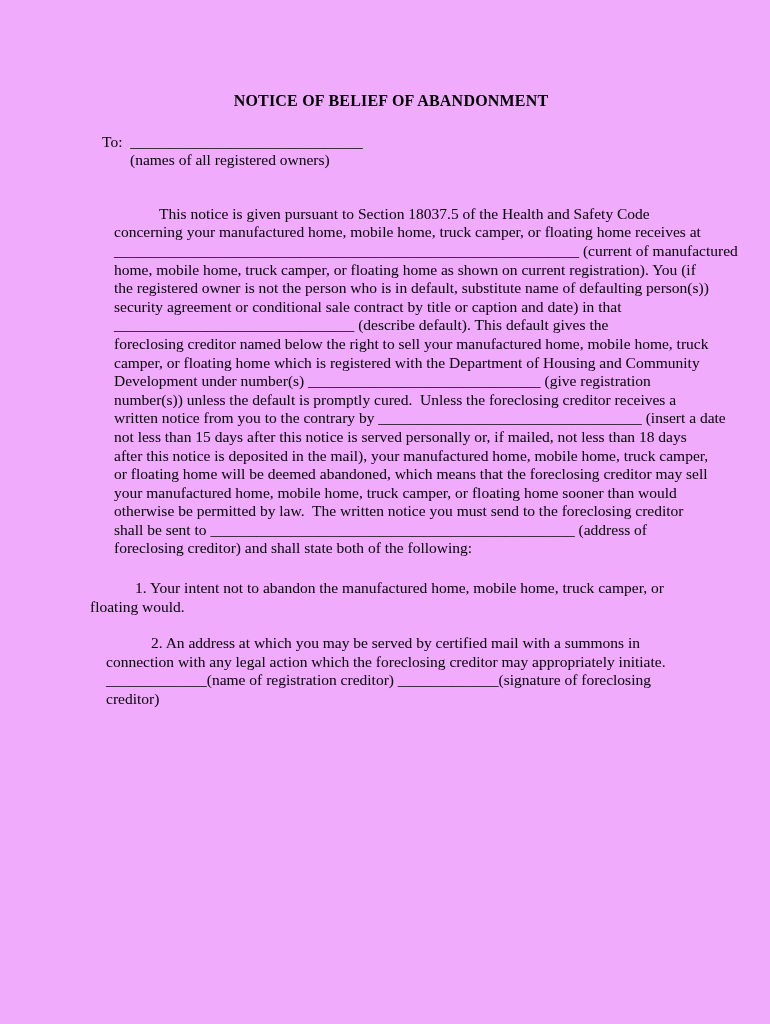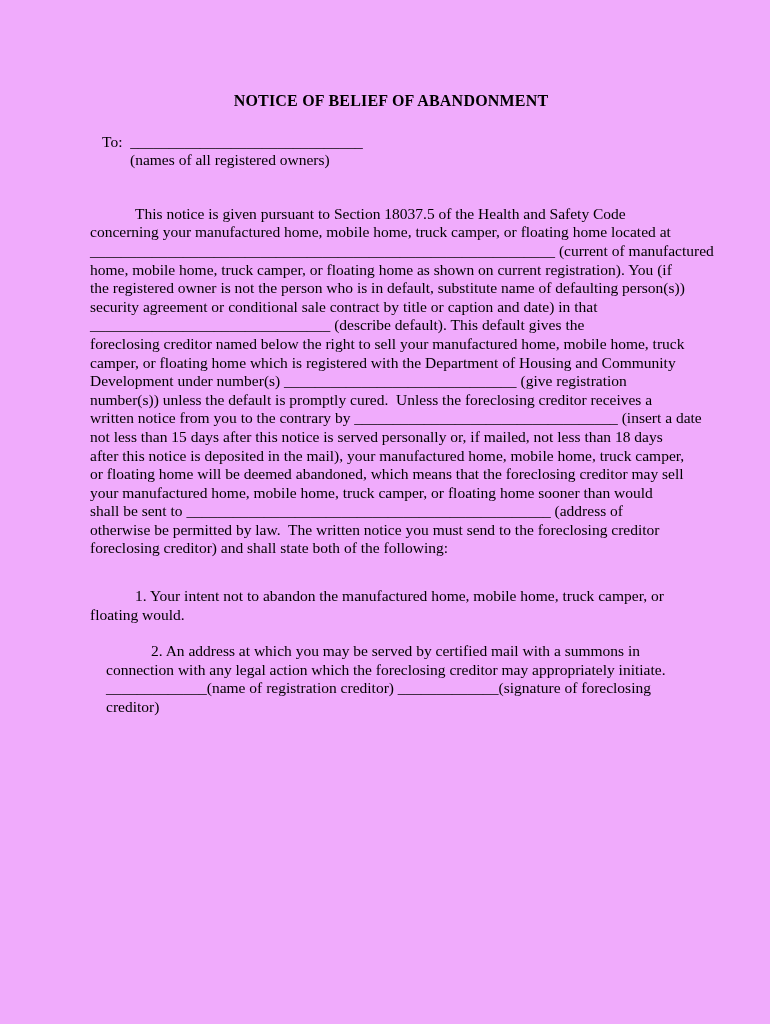--- a/index.html
+++ b/index.html
@@ -33,58 +33,58 @@
   }
   .to-block {
     margin: 12px;
   }
   .names-caption {
     margin-left: 28px;
   }
   .para {
     margin: 0;
   }
-  .para-main { margin-top: 35px; }
-  .para-item1 { margin-top: 29px; }
+  .para-main { margin-top: 35px; margin-left: 24px; }
+  .para-item1 { margin-top: 21px; }
   .para-item2 { margin-top: 18px; margin-left: 16px; }
   .para > .doc-line:first-child {
     text-indent: 45px;
   }
 </style>
 </head>
 <body>
 
 <div class="page">
 
   <h1 class="title">NOTICE OF BELIEF OF ABANDONMENT</h1>
 
   <div class="to-block">
     <div class="doc-line to-line">To:  ______________________________</div>
     <div class="doc-line names-caption">(names of all registered owners)</div>
   </div>
 
   <div class="para para-main">
       <div class="doc-line">This notice is given pursuant to Section 18037.5 of the Health and Safety Code</div>
-      <div class="doc-line">concerning your manufactured home, mobile home, truck camper, or floating home located at</div>
+      <div class="doc-line">concerning your manufactured home, mobile home, truck camper, or floating home receives at</div>
       <div class="doc-line">____________________________________________________________ (current of manufactured</div>
       <div class="doc-line">home, mobile home, truck camper, or floating home as shown on current registration). You (if</div>
       <div class="doc-line">the registered owner is not the person who is in default, substitute name of defaulting person(s))</div>
       <div class="doc-line">security agreement or conditional sale contract by title or caption and date) in that</div>
       <div class="doc-line">_______________________________ (describe default). This default gives the</div>
       <div class="doc-line">foreclosing creditor named below the right to sell your manufactured home, mobile home, truck</div>
       <div class="doc-line">camper, or floating home which is registered with the Department of Housing and Community</div>
       <div class="doc-line">Development under number(s) ______________________________ (give registration</div>
       <div class="doc-line">number(s)) unless the default is promptly cured.  Unless the foreclosing creditor receives a</div>
       <div class="doc-line">written notice from you to the contrary by __________________________________ (insert a date</div>
       <div class="doc-line">not less than 15 days after this notice is served personally or, if mailed, not less than 18 days</div>
       <div class="doc-line">after this notice is deposited in the mail), your manufactured home, mobile home, truck camper,</div>
       <div class="doc-line">or floating home will be deemed abandoned, which means that the foreclosing creditor may sell</div>
       <div class="doc-line">your manufactured home, mobile home, truck camper, or floating home sooner than would</div>
+      <div class="doc-line">otherwise be permitted by law.  The written notice you must send to the foreclosing creditor</div>
       <div class="doc-line">shall be sent to _______________________________________________ (address of</div>
-      <div class="doc-line">otherwise be permitted by law.  The written notice you must send to the foreclosing creditor</div>
       <div class="doc-line">foreclosing creditor) and shall state both of the following:</div>
     </div>
 
   <div class="para para-item1">
       <div class="doc-line">1. Your intent not to abandon the manufactured home, mobile home, truck camper, or</div>
       <div class="doc-line">floating would.</div>
     </div>
 
   <div class="para para-item2">
       <div class="doc-line">2. An address at which you may be served by certified mail with a summons in</div>

